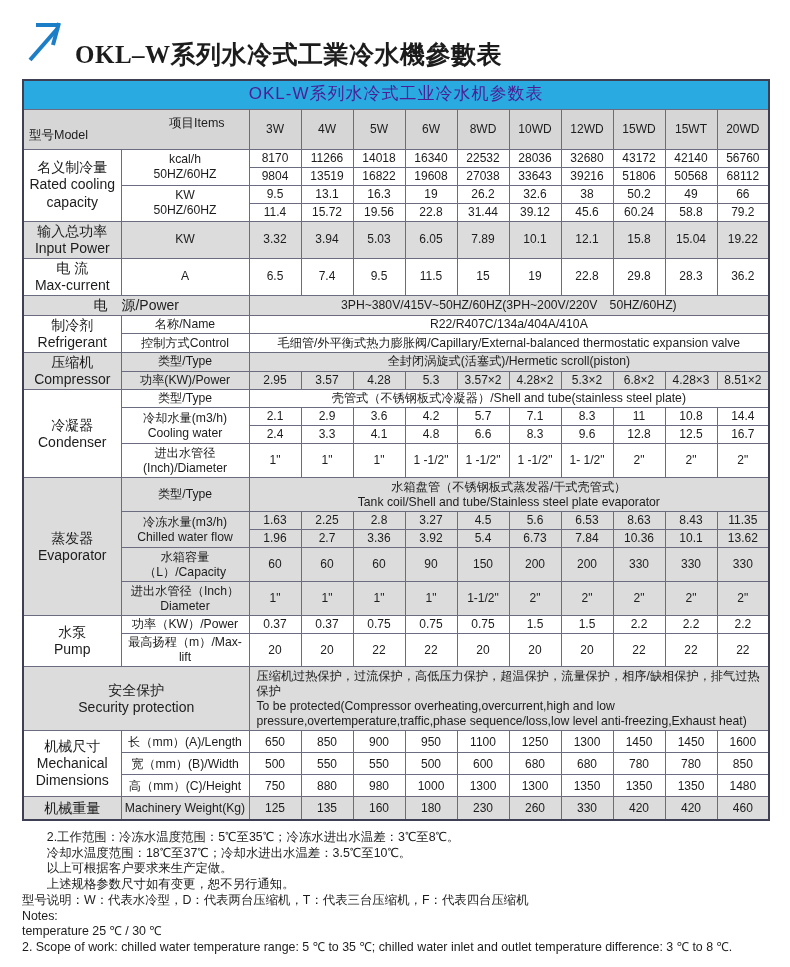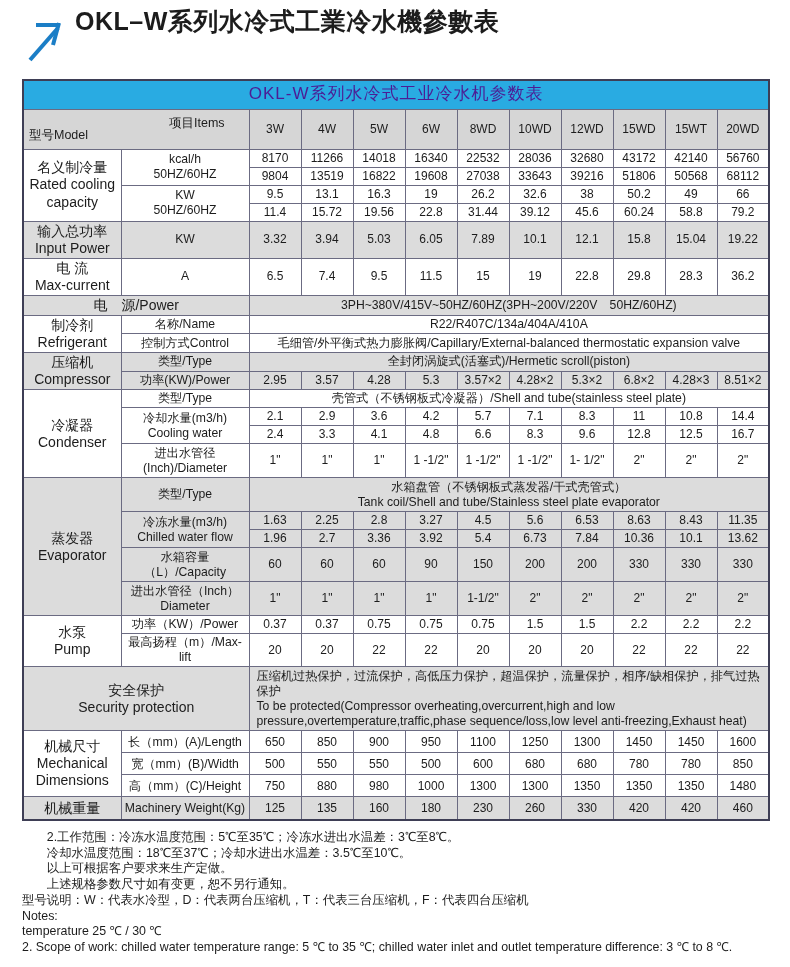--- a/index.html
+++ b/index.html
@@ -1,20 +1,20 @@
 <!DOCTYPE html>
 <html><head>
 <meta charset="utf-8">
 <style>
   html,body{margin:0;padding:0;background:#ffffff;}
   body{width:790px;height:967px;font-family:"Liberation Sans",sans-serif;color:#1c1c1c;overflow:hidden;}
   .page{padding:6px 22px 0 22px;}
 
   
-  .hdr{display:flex;align-items:flex-start;gap:9px;margin-top:2px;}
+  .hdr{display:flex;align-items:flex-end;gap:9px;margin-top:2px;font-family:Liberation Serif, serif;}
   .logo{flex:0 0 auto;margin-top:4px;}
   .titles h1{margin:0;font-size:25px;line-height:1.1;font-weight:600;letter-spacing:.5px;}
   .titles h2{margin:3px 0 0 0;font-size:16.5px;line-height:1.1;font-weight:500;letter-spacing:.2px;}
 
   
   table{border-collapse:collapse;table-layout:fixed;width:746px;margin-top:11px;border:2px solid #3e3e55;}
   td{border:1px solid #6b6b82;background:#fff;text-align:center;vertical-align:middle;
      font-size:12px;line-height:1.22;padding:1px 2px;word-wrap:break-word;}
   tr.shade td{background:#dcdcdc;}
   tr.head td{background:#d6d6d6;}

